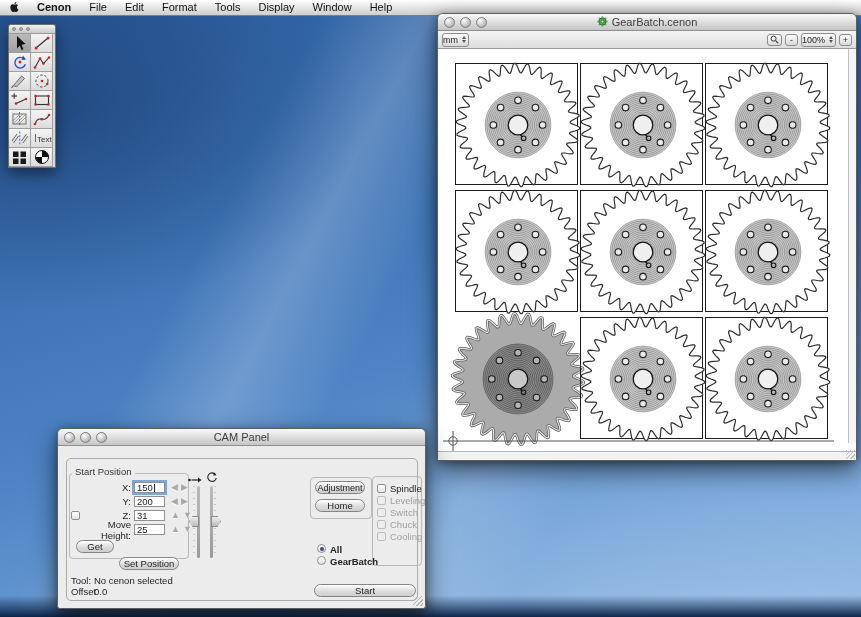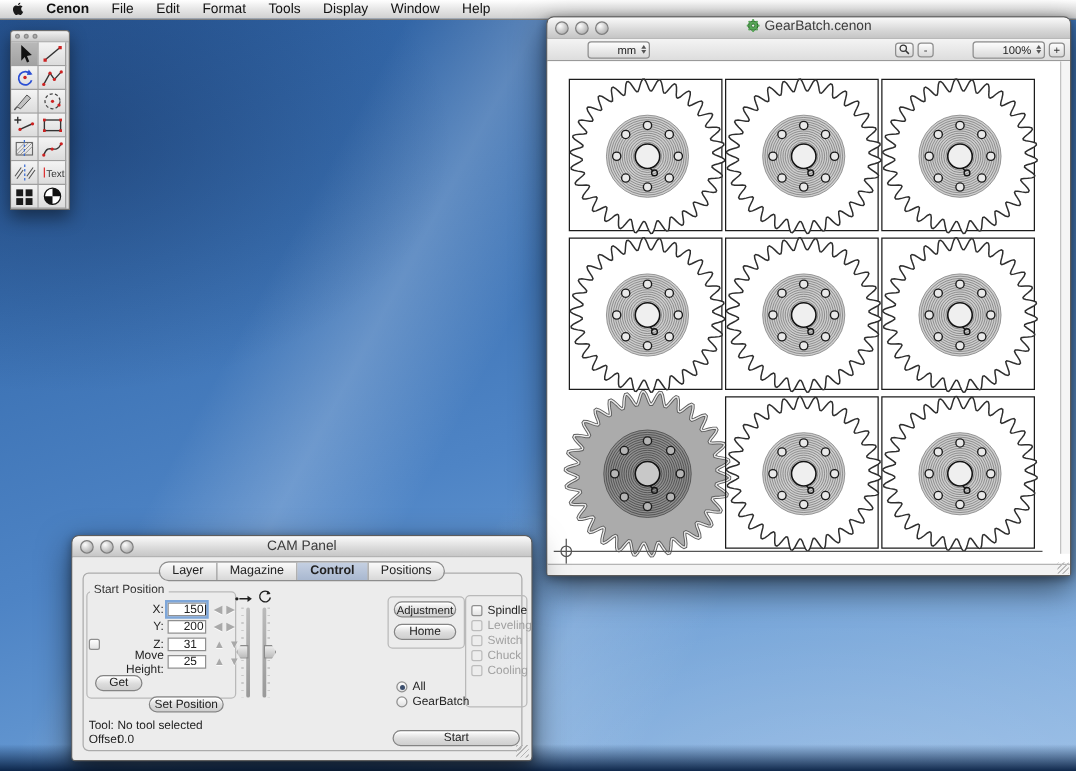--- a/index.html
+++ b/index.html
@@ -41,21 +41,21 @@
   .tcell{width:22px;height:19px;box-sizing:border-box;border-right:1px solid #9f9f9f;border-bottom:1px solid #9f9f9f;
     background:linear-gradient(#f4f4f4,#dcdcdc);display:flex;align-items:center;justify-content:center;}
   .tcell.sel{background:linear-gradient(#b9b9b9,#a2a2a2);}
   
   #docwin{left:437px;top:13px;width:418px;height:446px;}
   #doc-toolbar{height:17px;background:linear-gradient(#f4f4f4,#dddddd);border-bottom:1px solid #9a9a9a;
     display:flex;align-items:center;font-size:9.5px;color:#222;padding:0 4px;}
   #doc-toolbar .coord{margin-right:7px;white-space:nowrap;}
   #doc-toolbar .coord b{font-weight:normal;color:#333;margin-right:2px;}
   .combo{display:inline-flex;align-items:center;background:linear-gradient(#fdfdfd,#d9d9d9);
-    border:1px solid #8d8d8d;border-radius:3px;height:12px;padding:0 2px 0 23px;gap:4px;font-size:9px;color:#222;margin-left:28px;}
+    border:1px solid #8d8d8d;border-radius:3px;height:12px;padding:0 2px 0 0;gap:4px;font-size:9px;color:#222;}
   .stepper{display:flex;flex-direction:column;gap:1px;}
   .tri-up{width:0;height:0;border-left:2.5px solid transparent;border-right:2.5px solid transparent;border-bottom:3.5px solid #555;}
   .tri-dn{width:0;height:0;border-left:2.5px solid transparent;border-right:2.5px solid transparent;border-top:3.5px solid #555;}
   .zoom-group{margin-left:auto;display:flex;align-items:center;gap:3px;}
   .sq-btn{min-width:13px;height:12px;border:1px solid #8d8d8d;border-radius:3px;
     background:linear-gradient(#fdfdfd,#d9d9d9);display:flex;align-items:center;justify-content:center;
     font-size:9px;color:#333;padding:0 2px;box-sizing:border-box;}
   #canvas{position:relative;background:#ffffff;height:403px;border-radius:0 0 2px 2px;overflow:hidden;}
   .cell{position:absolute;width:123px;height:122px;border:1px solid #1c1c1c;box-sizing:border-box;}
   .cell.noborder{border-color:transparent;}
@@ -71,41 +71,41 @@
   #tabs{position:absolute;left:0;right:0;top:3px;display:flex;justify-content:center;}
   .seg-wrap{display:inline-flex;border:1px solid #8d8d8d;border-radius:9px;overflow:hidden;background:linear-gradient(#fbfbfb,#d8d8d8);}
   .seg{padding:1px 10px;font-size:10px;color:#222;border-right:1px solid #9f9f9f;line-height:12px;}
   .seg:last-child{border-right:none;}
   .seg.active{background:linear-gradient(#c5d0e2,#a9b8d0);font-weight:bold;}
   .groupbox{position:absolute;border:1px solid #b9b9b9;border-radius:4px;}
   .gb-label{position:absolute;background:#ececec;padding:0 3px;font-size:9.5px;color:#333;}
   .cam-row{position:absolute;display:flex;align-items:center;height:13px;}
   .cam-row .lbl{width:47px;text-align:right;margin-right:3px;font-size:9.5px;color:#222;}
   .field{width:31px;height:11px;background:#fff;border:1px solid #8f8f8f;font-size:9.5px;
-    display:flex;align-items:center;padding-left:12px;box-sizing:border-box;}
+    display:flex;align-items:center;padding-left:2px;box-sizing:border-box;}
   .field.focused{outline:2px solid #7ea6d8;outline-offset:0;}
   .caret{display:inline-block;width:1px;height:8px;background:#222;margin-left:1px;}
   .arrows{display:flex;gap:3px;margin-left:6px;color:#9b9b9b;font-size:9px;line-height:9px;
     text-shadow:0 1px 0 rgba(255,255,255,.8);}
   .arrows span{color:#a9a9a9;}
   .checkbox{width:9px;height:9px;border:1px solid #8f8f8f;background:linear-gradient(#fff,#e3e3e3);border-radius:2px;box-sizing:border-box;}
   .aq-btn{border:1px solid #848484;border-radius:9px;background:linear-gradient(#ffffff,#dcdcdc 55%,#cfcfcf);
     font-size:9.5px;color:#222;display:flex;align-items:center;justify-content:center;height:13px;
     box-shadow:inset 0 1px 0 #fff;position:absolute;box-sizing:border-box;}
   .slider{position:absolute;width:3px;background:linear-gradient(#bbb,#999);border-radius:2px;}
   .slider .ticks{position:absolute;left:-4px;top:0;bottom:0;width:2px;
     background:repeating-linear-gradient(to bottom,#c9c9c9 0 1px,transparent 1px 6px);}
   .thumb{position:absolute;width:10px;height:11px;background:linear-gradient(#ececec,#bdbdbd);border:1px solid #8a8a8a;box-sizing:border-box;}
   .thumb.left{clip-path:polygon(0 50%,35% 0,100% 0,100% 100%,35% 100%);left:-8px;}
   .thumb.right{clip-path:polygon(100% 50%,65% 0,0 0,0 100%,65% 100%);left:1px;}
   .chk-row{position:absolute;display:flex;align-items:center;gap:4px;}
   .chk-row .clabel{font-size:9.5px;}
   .chk-row.disabled .clabel{color:#a0a0a0;}
   .chk-row.disabled .checkbox{border-color:#bcbcbc;background:#ededed;}
-  .radio-row{position:absolute;display:flex;align-items:center;gap:4px;}
+  .radio-row{position:absolute;display:flex;gap:4px;font-weight:bold;}
   .radio{width:9px;height:9px;border-radius:50%;border:1px solid #8f8f8f;background:linear-gradient(#fff,#e0e0e0);
     box-sizing:border-box;display:flex;align-items:center;justify-content:center;}
   .radio .dotc{width:4px;height:4px;border-radius:50%;background:#3c4f6e;}
   .info-line{position:absolute;display:flex;font-size:9.5px;color:#222;}
   .info-line .il-label{width:23px;}
   #start-btn{left:256px;top:138px;width:102px;height:13px;border-radius:7px;}
   .panel-grip{position:absolute;right:2px;bottom:2px;width:10px;height:10px;
     background:repeating-linear-gradient(135deg,#b5b5b5 0 1px,transparent 1px 3px);}
 </style>
 </head>
@@ -612,28 +612,20 @@
         <span class="light"></span>
         <span class="light"></span>
         <span class="light"></span>
       </div>
       <div class="tb-title">
           <span>CAM Panel</span>
         </div>
     </div>
     <div id="cam-content">
       <div id="tabview-box"></div>
-      <div id="tabs">
-          <span class="seg-wrap" id="seg-wrap">
-            <span class="seg">Layer</span>
-            <span class="seg">Magazine</span>
-            <span class="seg active">Control</span>
-            <span class="seg">Positions</span>
-          </span>
-        </div>
 
       <div class="groupbox" id="sp-group" style="left:11px;top:27px;width:118px;height:84px;"></div>
       <div class="gb-label" style="left:14px;top:20px;">Start Position</div>
       <div id="sp-rows">
           <div class="cam-row" style="left: 13px; top: 35px; width: 150px;">
             <span class="checkbox" style="margin-right: 4px; visibility: hidden;"></span>
             <span class="lbl">X:</span>
             <span class="field focused">
               <span>150</span>
               <span class="caret"></span>
@@ -738,21 +730,21 @@
             <span>All</span>
           </div>
           <div class="radio-row" style="left: 259px; top: 110px;">
             <span class="radio"></span>
             <span>GearBatch</span>
           </div>
         </div>
 
       <div class="info-line" style="left:13px;top:129px;">
         <span class="il-label">Tool:</span>
-        <span>No tool selected</span>
+        <span>No cenon selected</span>
       </div>
       <div class="info-line" style="left:13px;top:140px;">
         <span class="il-label">Offset</span>
         <span>0.0</span>
       </div>
 
       <div class="aq-btn" id="start-btn">Start</div>
       <div class="panel-grip"></div>
     </div>
   </div>

